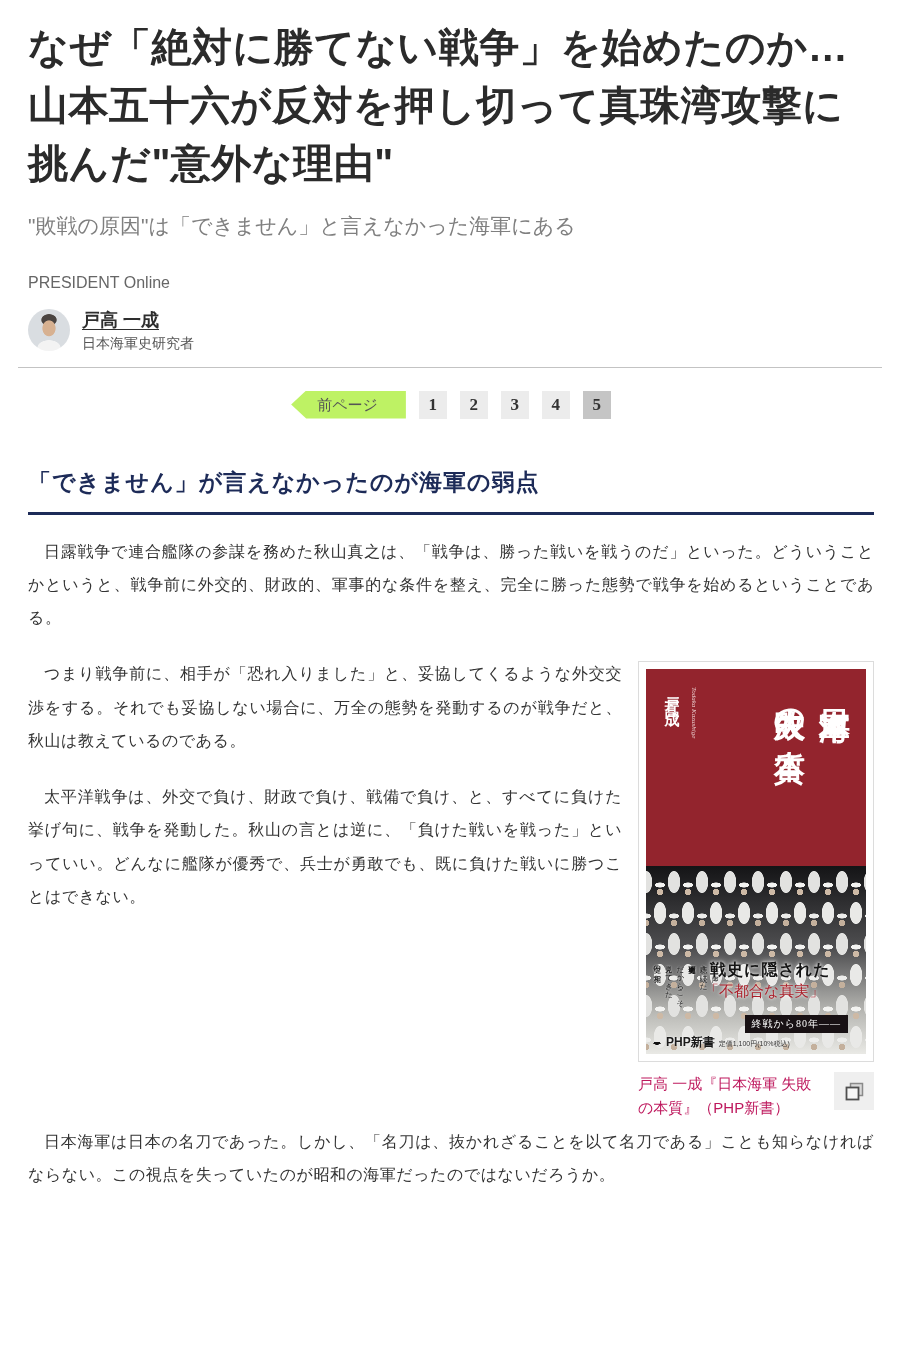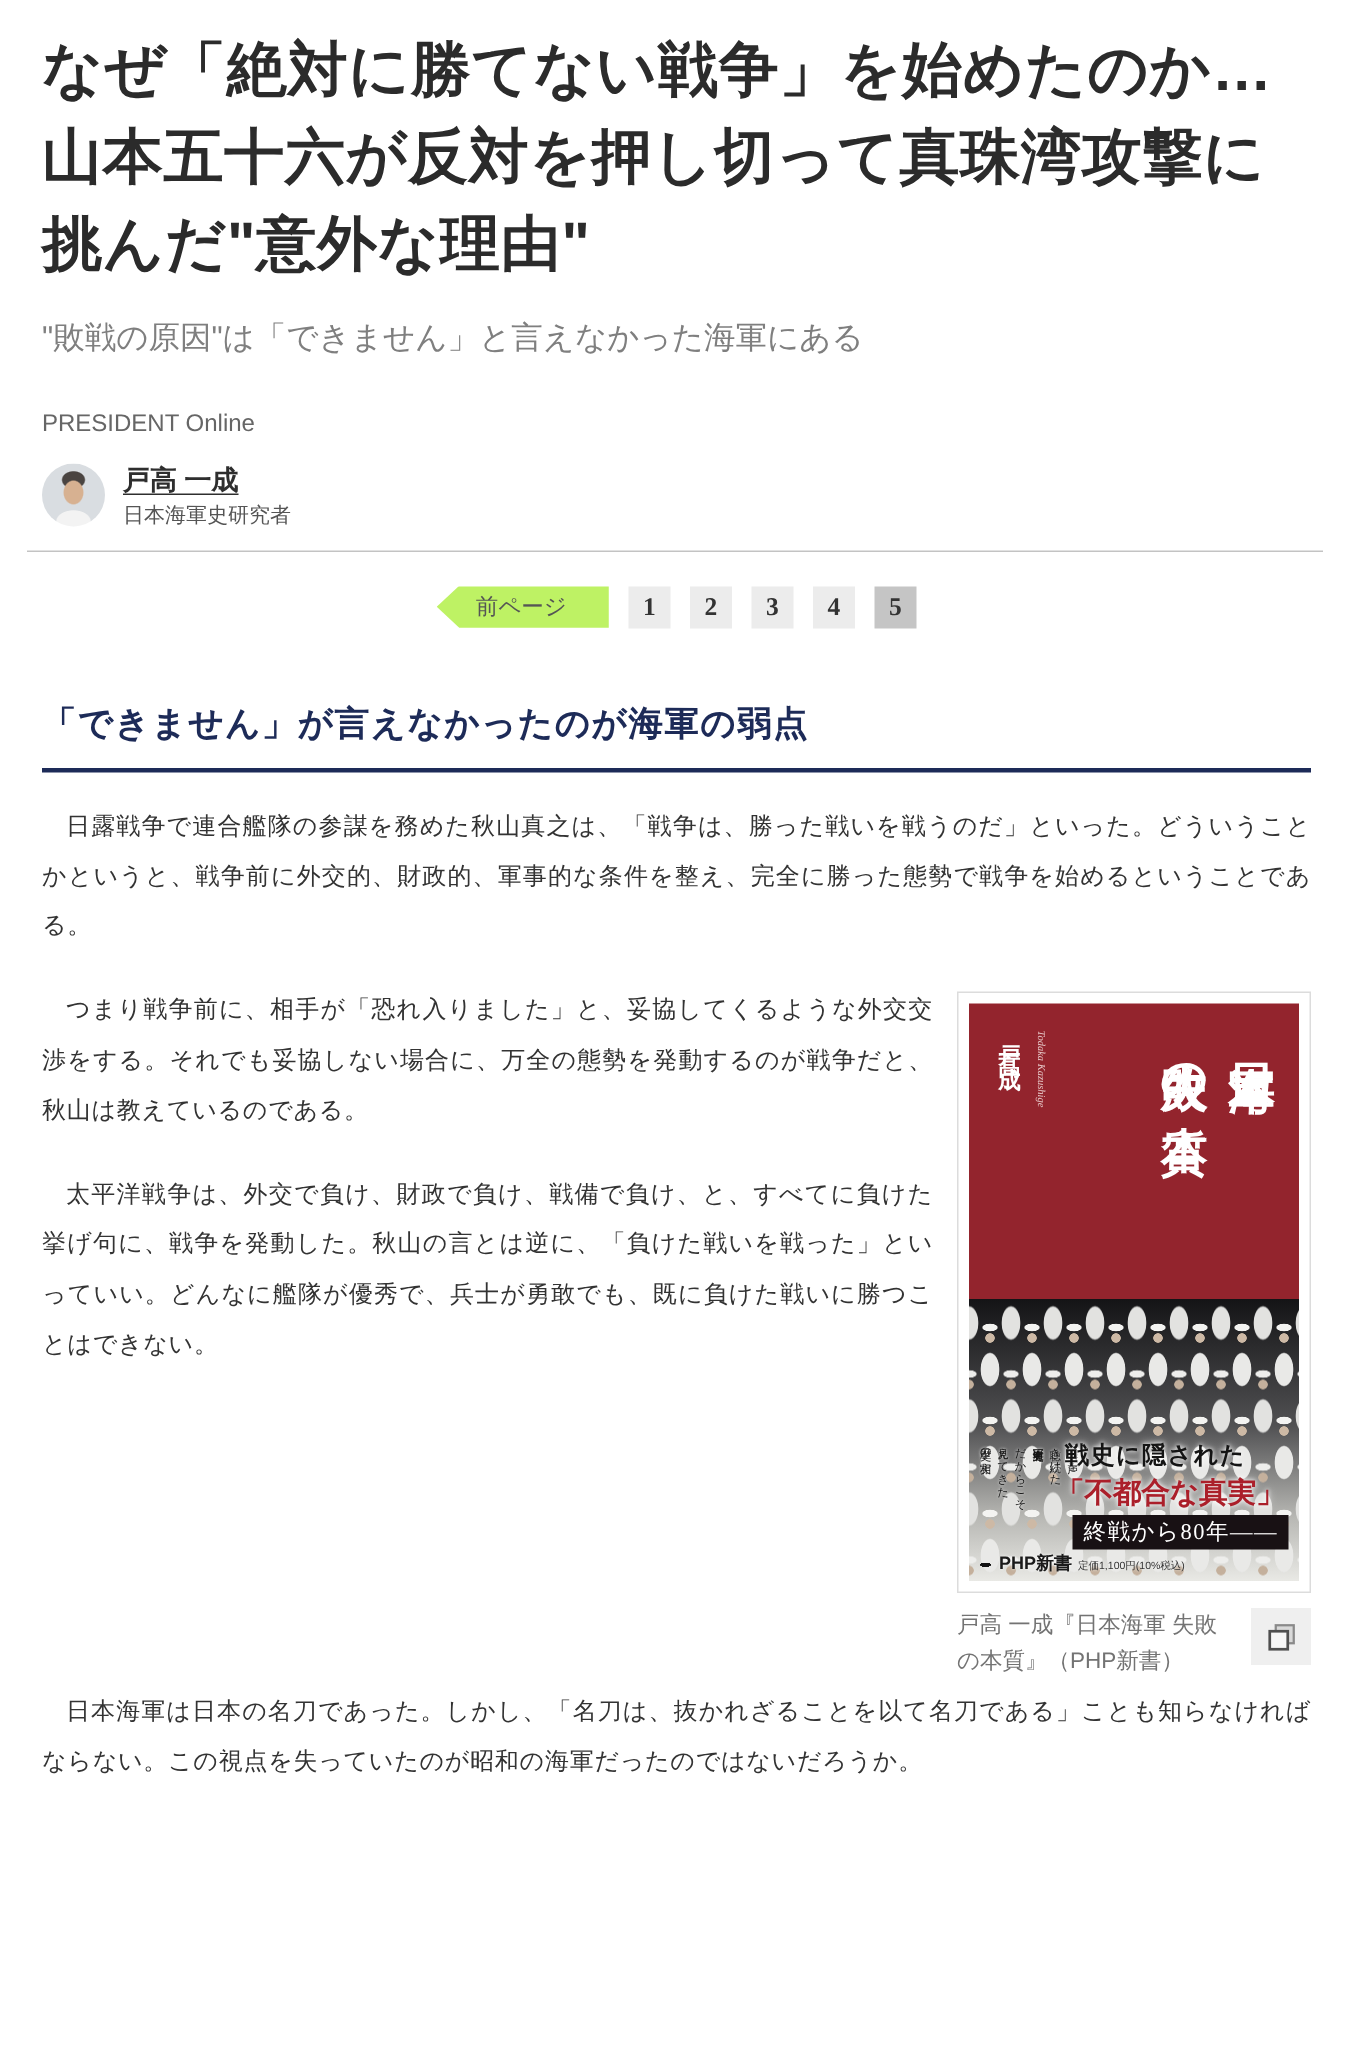--- a/index.html
+++ b/index.html
@@ -156,44 +156,44 @@
   }
   .catch1 {
     position:absolute; left:64px; top:2px;
     font-family:"Liberation Serif", serif; font-weight:bold;
     font-size: 16px; color:#141414;
     text-shadow: 0 0 3px rgba(255,255,255,.95), 0 0 6px rgba(255,255,255,.8);
     letter-spacing: 1px;
   }
   .catch2 {
     position:absolute; left:58px; top:24px;
-    font-family:"Liberation Serif", serif; font-weight:bold;
-    font-size: 19px; color:#ab1f2a;
+    font-family:"Liberation Serif", serif; font-weight:normal;
+    font-size: 15px; color:#ab1f2a;
     text-shadow: 0 0 3px rgba(255,255,255,.95), 0 0 6px rgba(255,255,255,.8);
   }
   .band {
-    position:absolute; right:7px; bottom:21px;
+    position:absolute; right:18px; bottom:21px;
     background:#181114; color:#fff;
     font-family:"Liberation Serif", serif;
-    font-size: 15px; padding: 2px 7px; letter-spacing:1px;
+    font-size: 10px; padding: 2px 7px; letter-spacing:1px;
   }
   .pub-row {
     position:absolute; left:6px; bottom:3px;
     display:flex; align-items:baseline; gap:4px;
     text-shadow: 0 0 2px rgba(255,255,255,.9);
   }
   .pub-logo {
     display:inline-block; width:10px; height:7px;
     background: radial-gradient(ellipse 5px 2px at 50% 60%, #111 70%, rgba(0,0,0,0) 75%);
   }
   .pub-name { font-family:Liberation Sans, sans-serif; font-weight:bold; font-size:12px; color:#1a1a1a; }
   .pub-price { font-size: 7px; color:#333; }
 
   .caption-row { display:flex; align-items:flex-start; gap:10px; margin-top: 10px; }
-  .caption { flex:1; font-size: 15px; line-height: 1.55; color:#737373; }
+  .caption { flex:1; font-size: 15px; line-height: 1.55; color:#be185d; }
   .expand-btn {
     flex:0 0 auto; width:40px; height:38px;
     background:#efefef; border:none; cursor:pointer;
     display:flex; align-items:center; justify-content:center;
   }
 </style>
 </head>
 <body>
 
 <div class="article">

